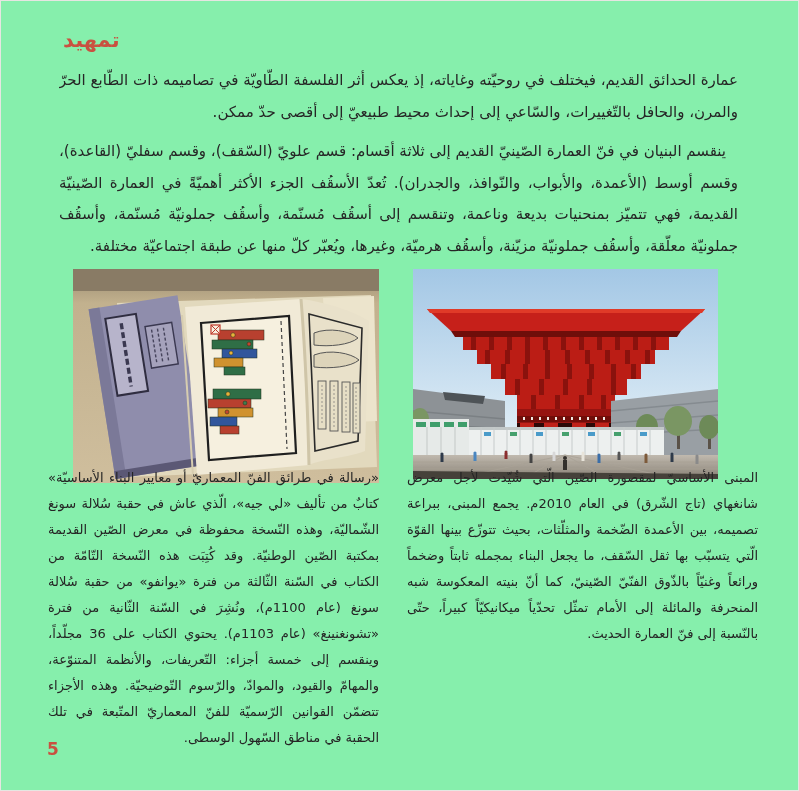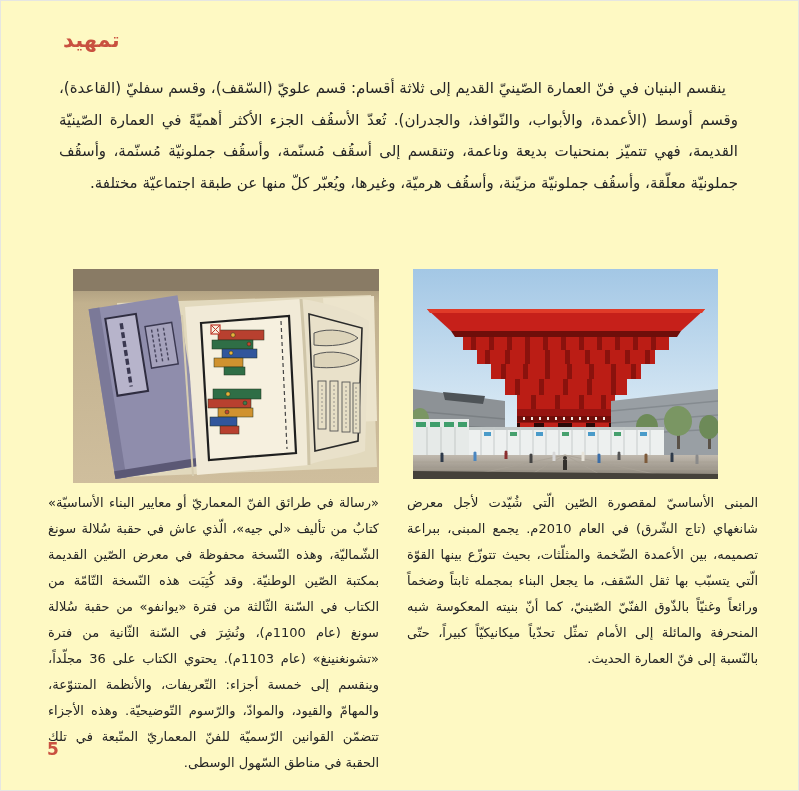--- a/index.html
+++ b/index.html
@@ -1,54 +1,55 @@
 <!DOCTYPE html>
 <html lang="ar"><head>
 <meta charset="utf-8">
 <style>
   html,body{margin:0;padding:0;background:#ffffff;}
   .page{
     position:relative;width:799px;height:791px;box-sizing:border-box;
-    background:#fef9c3;border:1px solid #e6e6e2;overflow:hidden;
+    background:#86efac;border:1px solid #e6e6e2;overflow:hidden;
     font-family:"DejaVu Sans",sans-serif;color:#262626;
   }
   .title{
     position:absolute;left:62px;top:27px;margin:0;
     font-size:21px;font-weight:bold;color:#c95140;direction:rtl;
   }
   .body-text{
     position:absolute;top:64px;left:58px;right:60px;max-height:202px;overflow:hidden;
     direction:rtl;text-align:justify;font-size:15px;line-height:31.5px;
   }
   .body-text p{margin:0;}
   .body-text p.p2{text-indent:12px;margin-top:8px;}
   figure{margin:0;padding:0;}
   .fig{position:absolute;top:268px;overflow:hidden;}
   .fig-left{left:72px;width:306px;height:214px;}
   .fig-right{left:412px;width:305px;height:210px;}
   .fig svg{display:block;width:100%;height:100%;}
   .caption{
-    position:absolute;top:489px;margin:0;
+    position:absolute;top:464px;margin:0;
     direction:rtl;text-align:justify;font-size:13px;line-height:26px;color:#252525;
   }
   .cap-left{left:47px;width:331px;}
   .cap-right{left:406px;width:351px;}
   .page-num{
     position:absolute;left:46px;top:738px;
     font-size:17px;font-weight:bold;color:#c95140;
   }
 </style>
 </head>
 <body>
 
 <div class="page">
 
   <h1 class="title">تمهيد</h1>
 
   <div class="body-text">
+    <p class="p1">عمارة الحدائق القديم، فيختلف في روحيّته وغاياته، إذ يعكس أثر الفلسفة الطّاويّة في تصاميمه ذات الطّابع الحرّ والمرن، والحافل بالتّغييرات، والسّاعي إلى إحداث محيط طبيعيّ إلى أقصى حدّ ممكن.</p>
     <p class="p2">ينقسم البنيان في فنّ العمارة الصّينيّ القديم إلى ثلاثة أقسام: قسم علويّ (السّقف)، وقسم سفليّ (القاعدة)، وقسم أوسط (الأعمدة، والأبواب، والنّوافذ، والجدران). تُعدّ الأسقُف الجزء الأكثر أهميّةً في العمارة الصّينيّة القديمة، فهي تتميّز بمنحنيات بديعة وناعمة، وتنقسم إلى أسقُف مُسنّمة، وأسقُف جملونيّة مُسنّمة، وأسقُف جملونيّة معلّقة، وأسقُف جملونيّة مزيّنة، وأسقُف هرميّة، وغيرها، ويُعبّر كلّ منها عن طبقة اجتماعيّة مختلفة.</p>
   </div>
 
   <figure class="fig fig-left">
     <svg viewBox="0 0 306 214" preserveAspectRatio="none">
       <defs>
         <linearGradient id="tanbg" x1="0" y1="0" x2="0" y2="1">
           <stop offset="0" stop-color="#98896f"></stop>
           <stop offset="0.16" stop-color="#c2b18e"></stop>
           <stop offset="1" stop-color="#cfbe9d"></stop>

